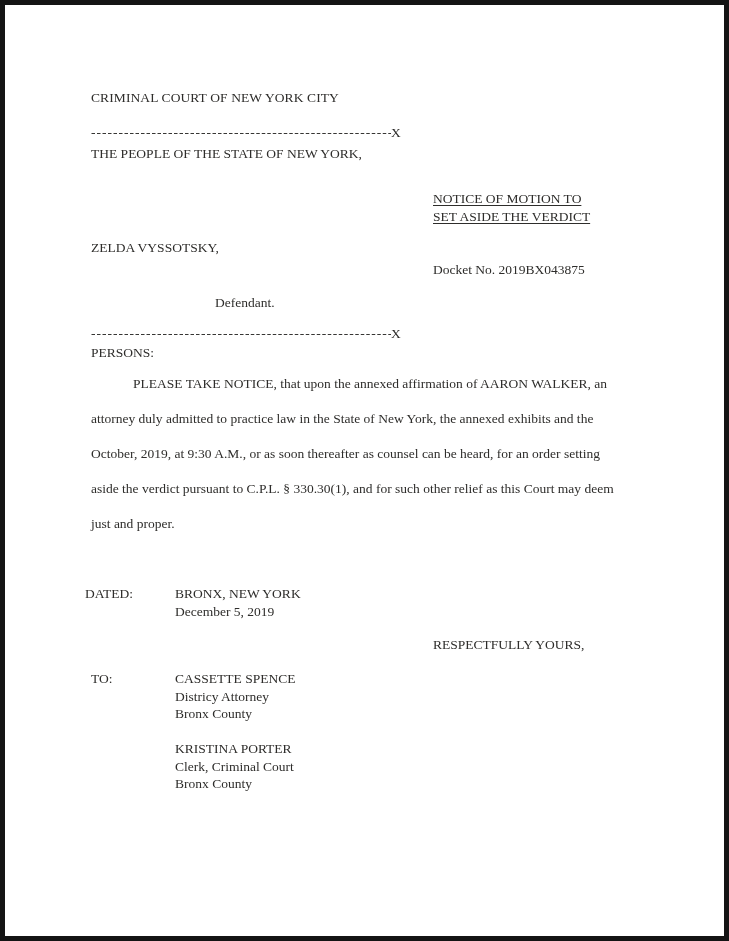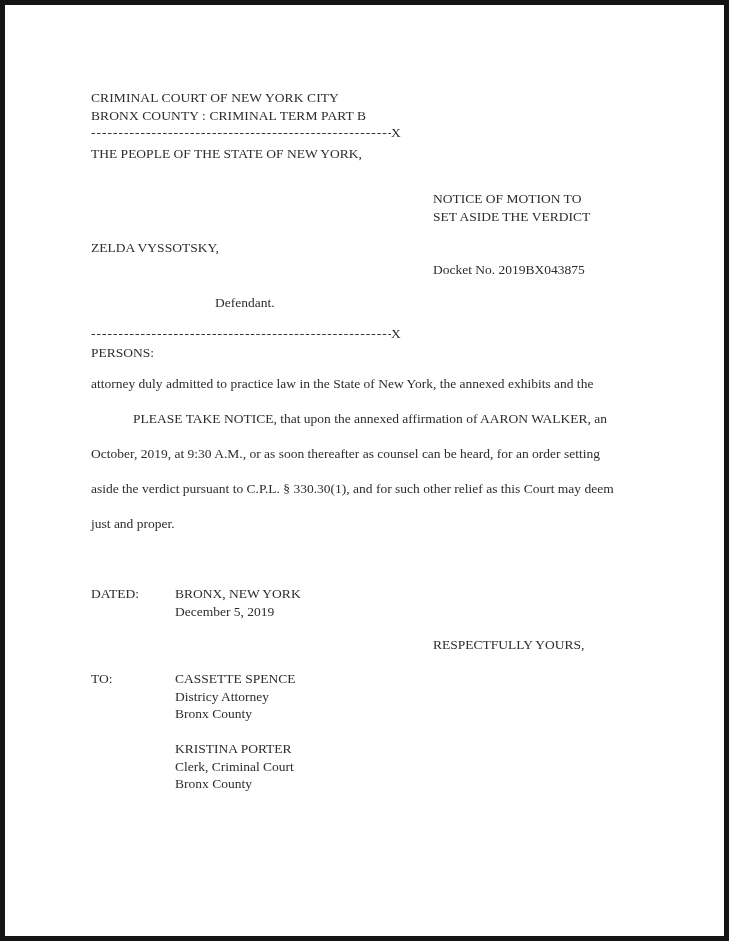--- a/index.html
+++ b/index.html
@@ -28,37 +28,37 @@
     white-space: nowrap;
   }
   .sep .dashes {
     display: inline-block;
     width: 300px;
     overflow: hidden;
     white-space: nowrap;
     letter-spacing: 1px;
   }
   .notice-title div {
+    text-decoration: underline;
     text-underline-offset: 2px;
   }
   .body-par { width: 556px; }
   .body-par .pline {
     height: 35px;
     white-space: nowrap;
   }
   .body-par .pline.first { text-indent: 42px; }
   .addr-block div { height: 17.5px; }
 </style>
 </head>
 <body>
 
 <div class="page">
 
   <div class="abs caps" style="left:86px; top:84px;">CRIMINAL COURT OF NEW YORK CITY</div>
-  <div class="abs caps" style="left:86px; top:102px;">BRONX COUNTY : CRIMINAL TERM PART B</div>
 
   <div class="abs sep" style="left:86px; top:119px;">
     <span class="dashes">--------------------------------------------------------------------------------</span>
       <span>X</span>
   </div>
 
   <div class="abs" style="left:86px; top:140px;">THE PEOPLE OF THE STATE OF NEW YORK,</div>
 
   <div class="abs notice-title" style="left:428px; top:185px;">
     <div>NOTICE OF MOTION TO</div>
@@ -72,28 +72,28 @@
   <div class="abs" style="left:210px; top:289px;">Defendant.</div>
 
   <div class="abs sep" style="left:86px; top:320px;">
     <span class="dashes">--------------------------------------------------------------------------------</span>
       <span>X</span>
   </div>
 
   <div class="abs" style="left:86px; top:339px;">PERSONS:</div>
 
   <div class="abs body-par" style="left:86px; top:370px;">
+    <div class="pline first">PLEASE TAKE NOTICE, that upon the annexed affirmation of AARON WALKER, an</div>
     <div class="pline">attorney duly admitted to practice law in the State of New York, the annexed exhibits and the</div>
-    <div class="pline first">PLEASE TAKE NOTICE, that upon the annexed affirmation of AARON WALKER, an</div>
     <div class="pline">October, 2019, at 9:30 A.M., or as soon thereafter as counsel can be heard, for an order setting</div>
     <div class="pline">aside the verdict pursuant to C.P.L. § 330.30(1), and for such other relief as this Court may deem</div>
     <div class="pline">just and proper.</div>
   </div>
 
-  <div class="abs" style="left:86px; top:580px;">DATED:</div>
+  <div class="abs" style="left:80px; top:580px;">DATED:</div>
   <div class="abs addr-block" style="left:170px; top:580px;">
     <div>BRONX, NEW YORK</div>
     <div>December 5, 2019</div>
   </div>
 
   <div class="abs" style="left:428px; top:631px;">RESPECTFULLY YOURS,</div>
 
   <div class="abs" style="left:86px; top:665px;">TO:</div>
 
   <div class="abs addr-block" style="left:170px; top:665px;">

